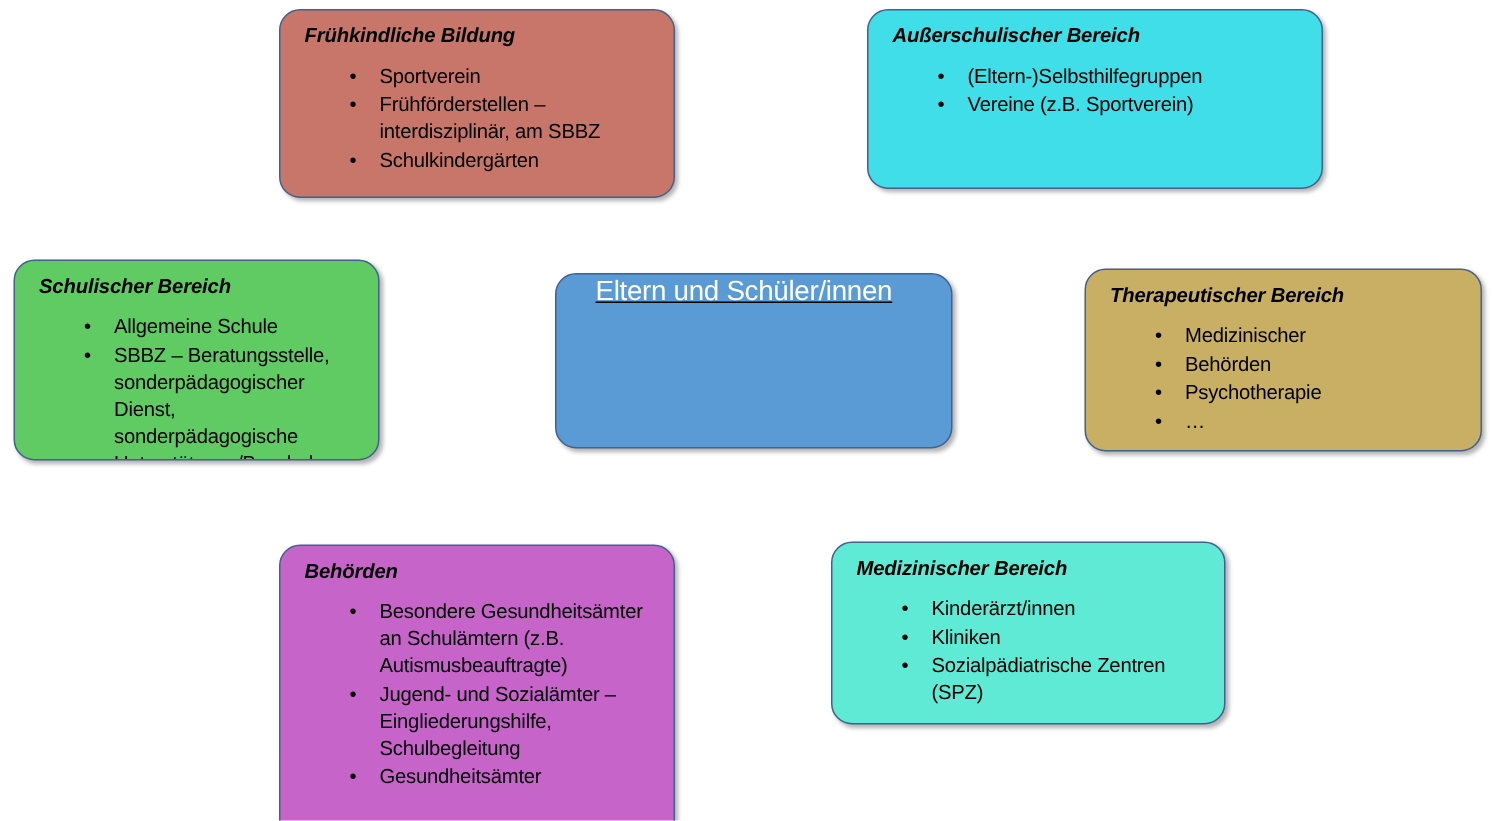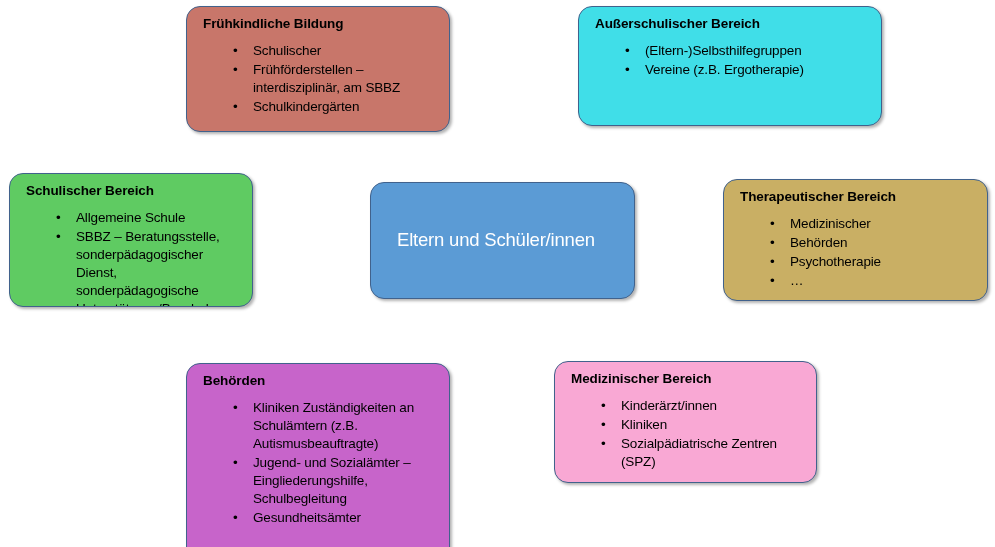--- a/index.html
+++ b/index.html
@@ -32,20 +32,21 @@
     overflow: hidden;
   }
   .node-title {
     font-size: 13.5px;
     font-weight: bold;
     color: #000000;
     line-height: 1.25;
     margin: 0 0 9px 2px;
     letter-spacing: -0.1px;
     white-space: nowrap;
+    font-style: italic;
   }
   .node-list {
     list-style: none;
     margin: 0;
     padding: 0;
   }
   .node-list li {
     position: relative;
     font-size: 13.5px;
     line-height: 1.34;
@@ -60,23 +61,24 @@
     top: 0;
     font-size: 13.5px;
     line-height: 1.34;
   }
   .node-list li .txt {
     display: block;
   }
   
   .node-center {
     display: flex;
-    align-items: center;
+    align-items: flex-start;
     justify-content: flex-start;
     padding: 0 0 0 26px;
+    text-decoration: underline;
   }
   .node-center .center-label {
     font-size: 18.5px;
     color: #ffffff;
     line-height: 1.2;
     letter-spacing: -0.2px;
     white-space: nowrap;
   }
   
   #n-fruehkindliche { left: 186px; top: 6px;   width: 264px; height: 126px; }
@@ -90,21 +92,21 @@
 </head>
 <body>
 
 <div id="canvas">
 
   <div class="node" id="n-fruehkindliche" style="background: rgb(200, 118, 106);">
     <div class="node-title">Frühkindliche Bildung</div>
     <ul class="node-list">
         <li>
           <span class="bullet">•</span>
-          <span class="txt">Schulischer</span>
+          <span class="txt">Sportverein</span>
         </li>
         <li>
           <span class="bullet">•</span>
           <span class="txt">Frühförderstellen – interdisziplinär, am SBBZ</span>
         </li>
         <li>
           <span class="bullet">•</span>
           <span class="txt">Schulkindergärten</span>
         </li>
       </ul>
@@ -112,21 +114,21 @@
 
   <div class="node" id="n-ausserschul" style="background: rgb(64, 222, 232);">
     <div class="node-title">Außerschulischer Bereich</div>
     <ul class="node-list">
         <li>
           <span class="bullet">•</span>
           <span class="txt">(Eltern-)Selbsthilfegruppen</span>
         </li>
         <li>
           <span class="bullet">•</span>
-          <span class="txt">Vereine (z.B. Ergotherapie)</span>
+          <span class="txt">Vereine (z.B. Sportverein)</span>
         </li>
       </ul>
   </div>
 
   <div class="node" id="n-schulisch" style="background: rgb(95, 203, 98);">
     <div class="node-title">Schulischer Bereich</div>
     <ul class="node-list">
         <li>
           <span class="bullet">•</span>
           <span class="txt">Allgemeine Schule</span>
@@ -162,34 +164,34 @@
           <span class="txt">…</span>
         </li>
       </ul>
   </div>
 
   <div class="node" id="n-behoerden" style="background: rgb(199, 100, 202);">
     <div class="node-title">Behörden</div>
     <ul class="node-list">
         <li>
           <span class="bullet">•</span>
-          <span class="txt">Kliniken Zuständigkeiten an Schulämtern (z.B. Autismusbeauftragte)</span>
+          <span class="txt">Besondere Gesundheitsämter an Schulämtern (z.B. Autismusbeauftragte)</span>
         </li>
         <li>
           <span class="bullet">•</span>
           <span class="txt">Jugend- und Sozialämter – Eingliederungshilfe, Schulbegleitung</span>
         </li>
         <li>
           <span class="bullet">•</span>
           <span class="txt">Gesundheitsämter</span>
         </li>
       </ul>
   </div>
 
-  <div class="node" id="n-medizinisch" style="background: #f9a8d4;">
+  <div class="node" id="n-medizinisch" style="background: #5eead4;">
     <div class="node-title">Medizinischer Bereich</div>
     <ul class="node-list">
         <li>
           <span class="bullet">•</span>
           <span class="txt">Kinderärzt/innen</span>
         </li>
         <li>
           <span class="bullet">•</span>
           <span class="txt">Kliniken</span>
         </li>

